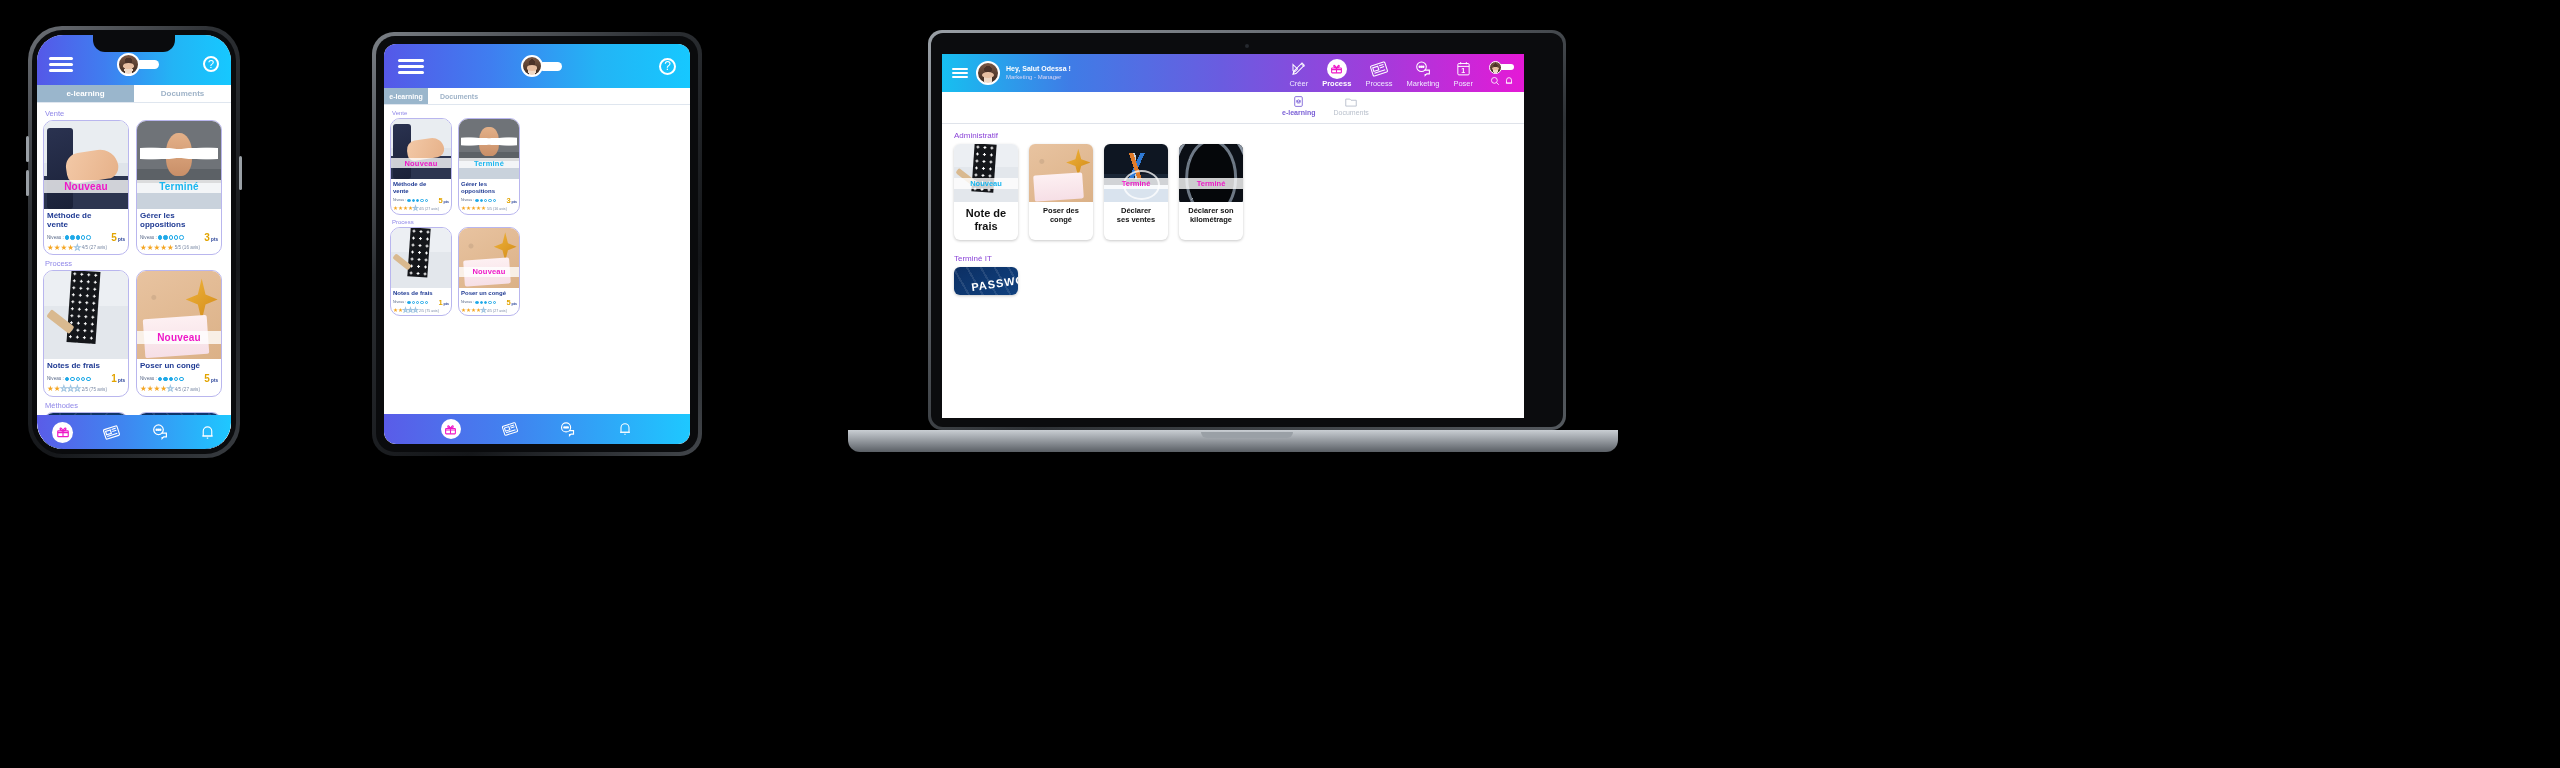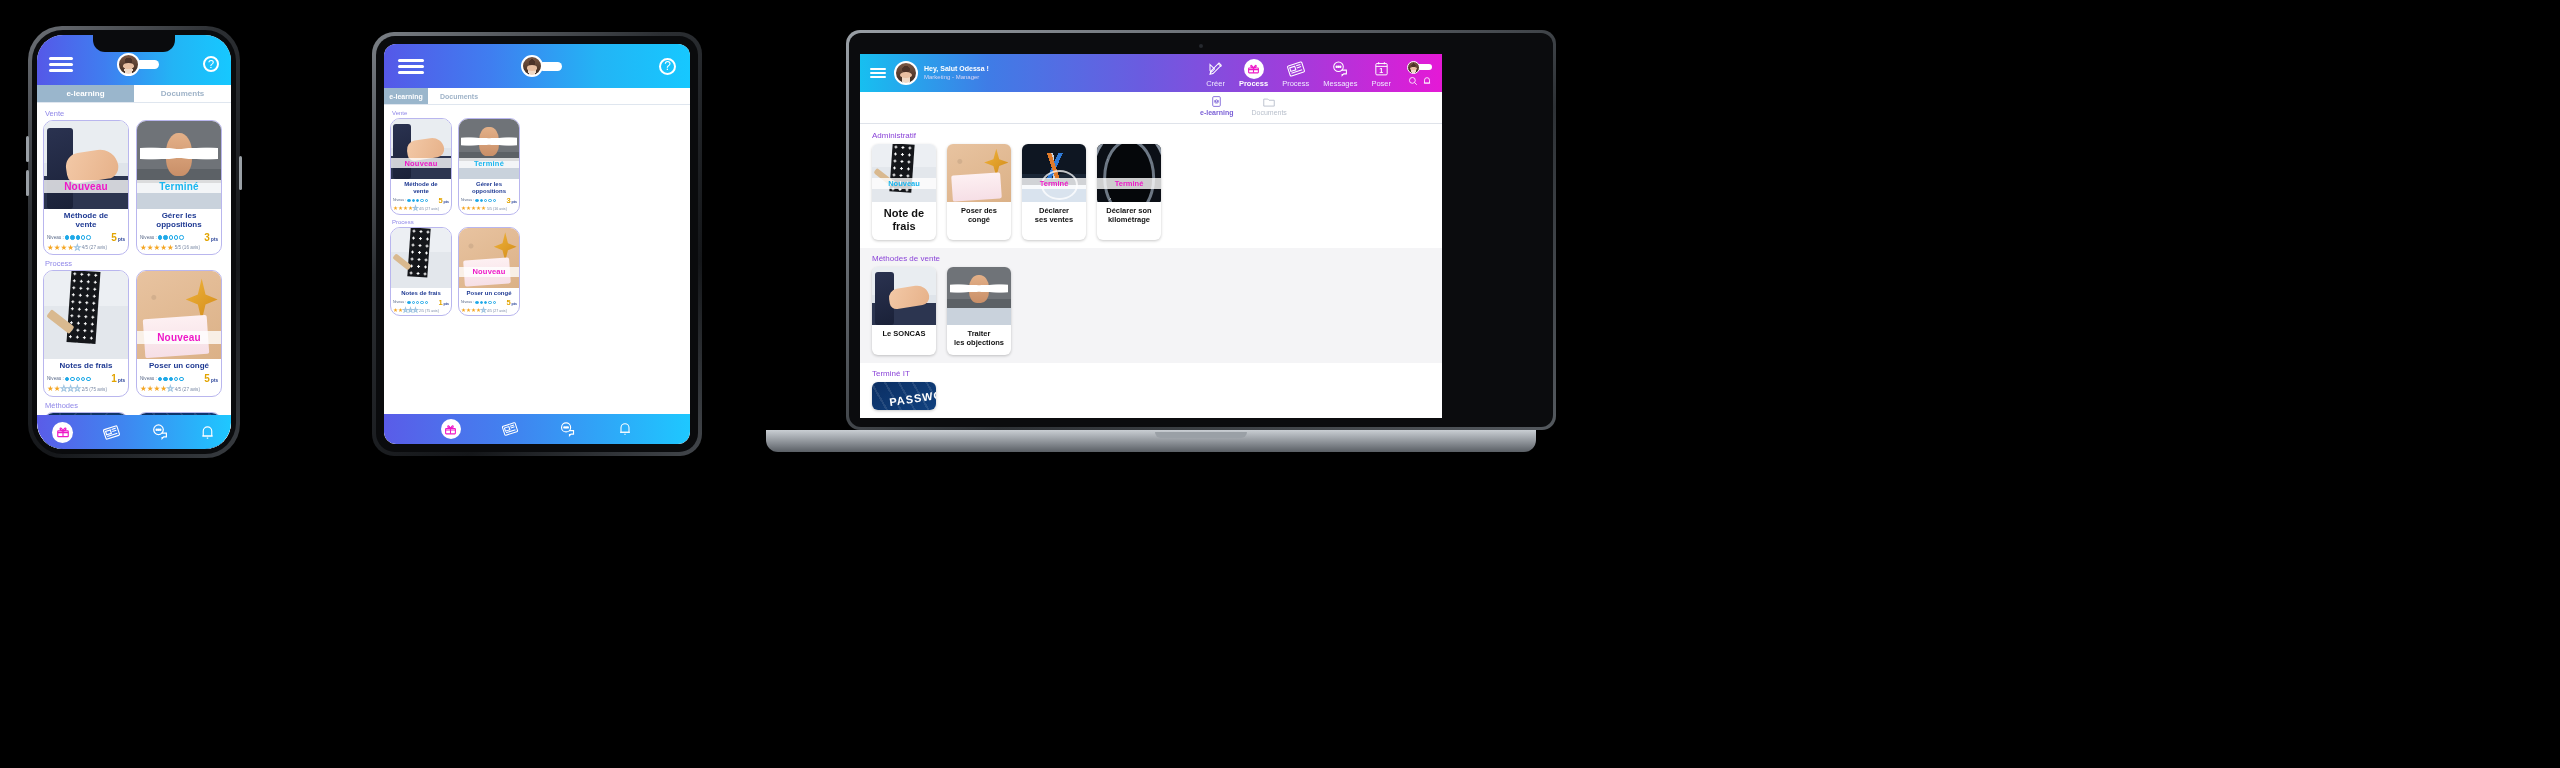--- a/index.html
+++ b/index.html
@@ -56,21 +56,21 @@
   }
   .card-img { position:relative; width:100%; overflow:hidden; }
   .thumb { width:100%; height:100%; }
   .badge-strip {
     position:absolute; left:0; right:0; bottom:18%;
     background:rgba(255,255,255,.78); text-align:center;
     font-weight:700; letter-spacing:.2px;
   }
   .badge-nouveau { color:#ee18c8; }
   .badge-termine { color:#19b6ef; }
-  .card-title { color:#1f3a93; font-weight:700; text-align:center; }
+  .card-title { color:#1f3a93; font-weight:700; }
   .meta { display:flex; align-items:center; justify-content:space-between; }
   .niveau { color:#5b6b8a; display:flex; align-items:center; }
   .dots { display:flex; }
   .dot { border-radius:50%; border:1.3px solid #1fa9e8; background:#fff; }
   .dot.on { background:#1fa9e8; }
   .pts { color:#e2a400; font-weight:800; }
   .pts small { color:#1f3a93; font-weight:800; }
   .stars { display:flex; align-items:center; }
   .star { color:#f5a623; }
   .star.off { color:#fff; -webkit-text-stroke:1px #9fc4e0; }
@@ -568,21 +568,21 @@
           <svg width="16" height="16" viewBox="0 0 24 24" fill="none" stroke="#fff" stroke-width="1.6">
             <path d="M6 17V10a6 6 0 0 1 12 0v7z"></path>
               <path d="M4.5 17h15"></path>
               <path d="M11 20h2"></path>
           </svg>
         </div>
       </div>
     </div>
   </div>
 
-  <div style="position:absolute;left:846px;top:30px;width:710px;height:400px;">
+  <div style="position:absolute;left:928px;top:30px;width:638px;height:400px;">
     <div style="position:absolute;inset:0;border-radius:14px;background:linear-gradient(150deg,#9aa0a6,#6d7278 25%,#2e3236 60%,#54595e);"></div>
     <div style="position:absolute;inset:3px;border-radius:12px;background:#0b0c0e;"></div>
     <div style="position:absolute;left:50%;transform:translateX(-50%);top:14px;width:4px;height:4px;border-radius:50%;background:#25292e;"></div>
 
     <div class="screen" style="left:14px;top:24px;width:582px;height:364px;">
 
       <div class="lap-top" style="height:38px;padding:0 10px;">
         <div class="burger" style="gap:2px;margin-right:8px;">
           <i style="width:16px;height:2px;"></i>
             <i style="width:16px;height:2px;"></i>
@@ -628,21 +628,21 @@
           <div class="lap-nav-item">
             <div class="lap-nav-icon" style="height:20px;">
               <svg width="18" height="18" viewBox="0 0 24 24" fill="none" stroke="#fff" stroke-width="1.4">
                 <circle cx="10" cy="9" r="6.4"></circle>
                   <circle cx="7.6" cy="9" r=".9" fill="#fff"></circle>
                   <circle cx="10" cy="9" r=".9" fill="#fff"></circle>
                   <circle cx="12.4" cy="9" r=".9" fill="#fff"></circle>
                 <path d="M14 13.5h6.5v5H17l-2.2 2.2V18.5"></path>
               </svg>
             </div>
-            <div style="font-size:7.5px;">Messages</div>
+            <div style="font-size:7.5px;">Marketing</div>
           </div>
           <div class="lap-nav-item">
             <div class="lap-nav-icon" style="height:20px;position:relative;">
               <svg width="17" height="17" viewBox="0 0 24 24" fill="none" stroke="#fff" stroke-width="1.4">
                 <rect x="4" y="5" width="16" height="16" rx="1.5"></rect>
                   <path d="M4 9h16"></path>
                   <path d="M8 3v3M16 3v3"></path>
               </svg>
               <span style="position:absolute;left:0;right:0;top:8px;font-size:7px;color:#fff;font-weight:700;">1</span>
             </div>
@@ -724,41 +724,20 @@
           <div class="lap-card-img" style="height:58px">
             <div class="thumb t-speedo"></div>
                     <div class="lap-badge badge-nouveau" style="font-size:7.5px;padding:1px 0">Terminé</div>
           </div>
                   <div style="padding:5px 3px 7px">
              <div class="lap-card-title" style="font-size:7.5px;line-height:1.18">Déclarer son<br>kilométrage</div>
            </div>
         </div>
               </div>
             </div>
-            <div class="lap-section alt-band" style="padding:4px 12px 8px">
-              <div class="lap-section-title" style="font-size:8px;margin:2px 0 4px">Méthodes de vente</div>
-              <div class="lap-cards" style="gap:11px">
-                <div class="lap-card" style="width:64px">
-          <div class="lap-card-img" style="height:58px">
-            <div class="thumb t-handshake"></div>
-          </div>
-                  <div style="padding:5px 3px 7px">
-             <div class="lap-card-title" style="font-size:7.5px;line-height:1.18">Le SONCAS</div>
-           </div>
-        </div>
-                <div class="lap-card" style="width:64px">
-          <div class="lap-card-img" style="height:58px">
-            <div class="thumb t-angry"></div>
-          </div>
-                  <div style="padding:5px 3px 7px">
-             <div class="lap-card-title" style="font-size:7.5px;line-height:1.18">Traiter<br>les objections</div>
-           </div>
-        </div>
-              </div>
-            </div>
             <div class="lap-section" style="padding:4px 12px 8px">
               <div class="lap-section-title" style="font-size:8px;margin:2px 0 4px">Terminé IT</div>
               <div class="lap-cards" style="gap:11px">
                 <div class="lap-card" style="width:64px">
           <div class="lap-card-img" style="height:28px">
             <div class="thumb t-password"></div>
           </div>
         </div>
               </div>
             </div>

